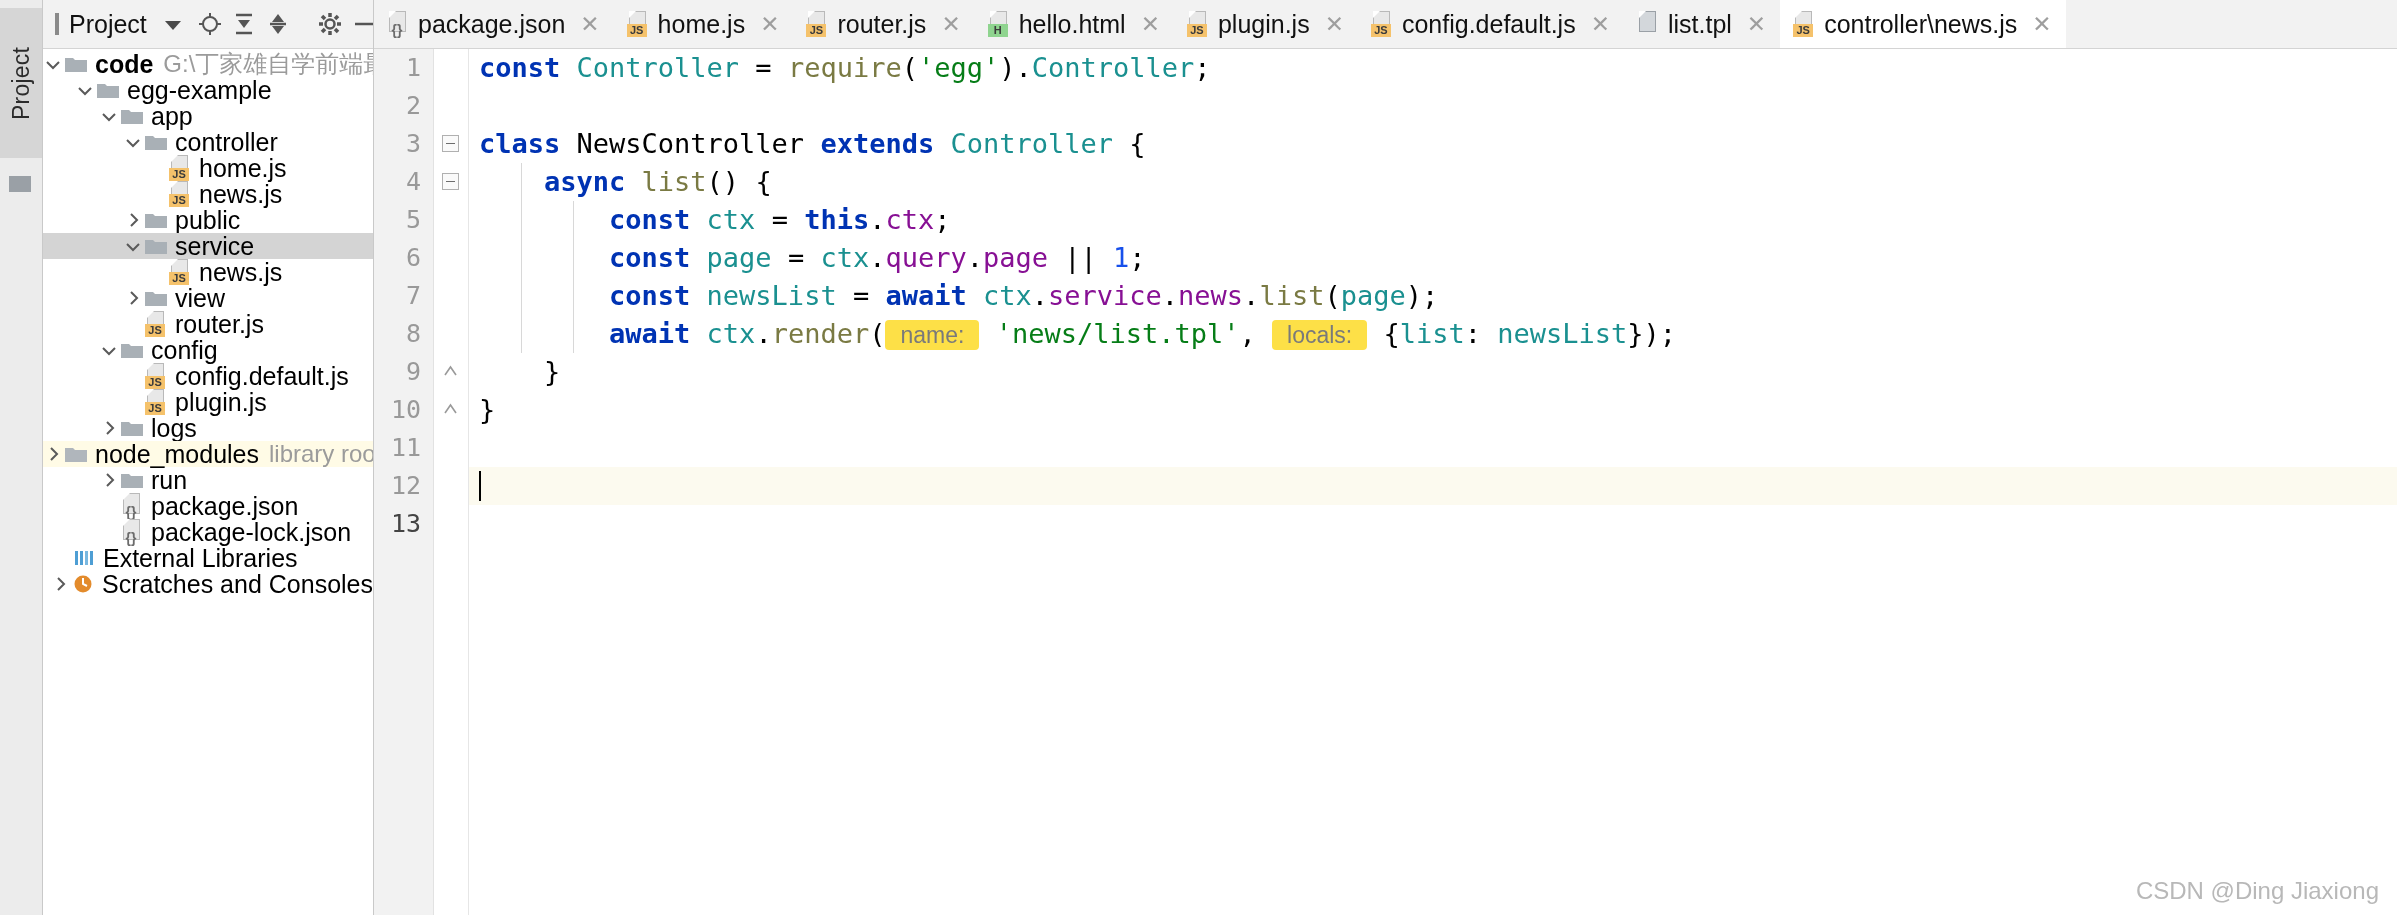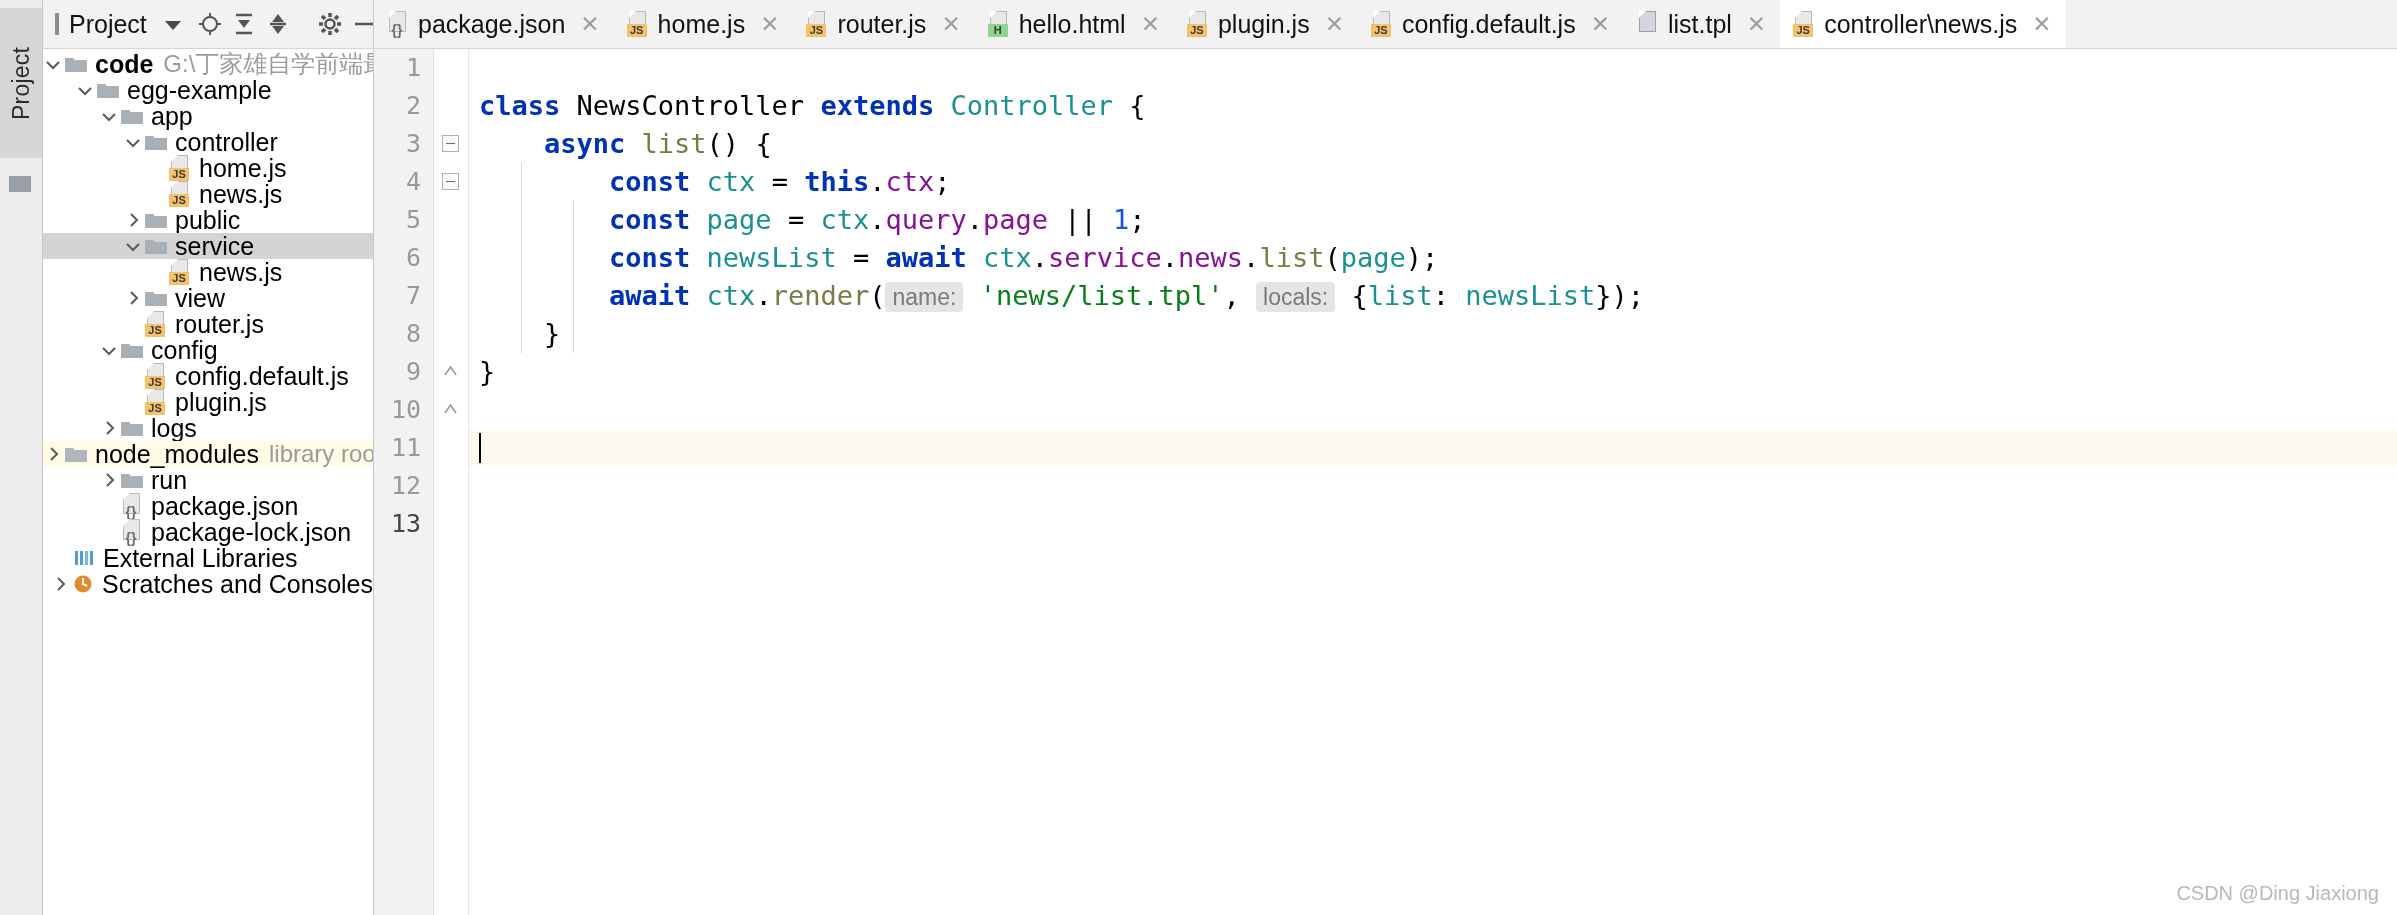--- a/index.html
+++ b/index.html
@@ -136,41 +136,41 @@
   .kw{color:#0033b3;font-weight:bold;}
   .cls{color:#1a9090;}
   .fn{color:#7a7a43;}
   .ident{color:#000000;}
   .prop{color:#871094;}
   .str{color:#067d17;}
   .num{color:#1750eb;}
   .local{color:#1a9090;}
   .punct{color:#000000;}
   .hint{
-    background:#e5e5e5;color:#7a7a7a;border-radius:4px;padding:2px 7px;
+    background:#fde047;color:#7a7a7a;border-radius:4px;padding:2px 15px;
     font-size:23px;font-family:"Liberation Sans",sans-serif;
   }
   .caret{
     display:inline-block;width:2px;height:30px;background:#000;
     vertical-align:middle;margin-bottom:4px;
   }
   .fold-mark{
     position:absolute;left:8px;width:17px;height:17px;
     border:1px solid #b0b0b0;background:#fafafa;box-sizing:border-box;
     display:flex;align-items:center;justify-content:center;
   }
   .fold-mark:after{content:"";display:block;width:9px;height:1px;background:#6d6d6d;}
   .fold-mark.tri{
     border:none;background:transparent;
   }
   .fold-mark.tri:after{display:none;}
 
   .watermark{
     position:absolute;right:18px;bottom:10px;
-    color:#b8b8b8;font-size:20px;font-family:"Liberation Sans",sans-serif;
+    color:#b8b8b8;font-size:24px;font-family:"Liberation Sans",sans-serif;
   }
 </style>
 </head>
 <body>
 
 <div class="app">
 
   <div class="toolstrip">
     <div class="vtab">
       <span>Project</span>
@@ -623,20 +623,21 @@
               <path d="M3 12 L8.5 4 L14 12" fill="none" stroke="#9a9a9a" stroke-width="1.6"></path>
             </svg>
           </div>
           <div class="fold-mark tri" style="top: 352px;">
             <svg width="17" height="17" viewBox="0 0 17 17">
               <path d="M3 12 L8.5 4 L14 12" fill="none" stroke="#9a9a9a" stroke-width="1.6"></path>
             </svg>
           </div>
         </div>
       <div class="code" id="code">
+        <div class="ln"><span class="kw">const </span><span class="cls">Controller</span><span class="punct"> = </span><span class="fn">require</span><span class="punct">(</span><span class="str">'egg'</span><span class="punct">).</span><span class="cls">Controller</span><span class="punct">;</span></div>
           <div class="ln">&nbsp;</div>
           <div class="ln"><span class="kw">class </span><span class="ident">NewsController</span><span class="punct"> </span><span class="kw">extends</span><span class="punct"> </span><span class="cls">Controller</span><span class="punct"> {</span></div>
           <div class="ln"><span class="punct">    </span><span class="kw">async </span><span class="fn">list</span><span class="punct">() {</span></div>
           <div class="ln"><span class="punct">        </span><span class="kw">const </span><span class="local">ctx</span><span class="punct"> = </span><span class="kw">this</span><span class="punct">.</span><span class="prop">ctx</span><span class="punct">;</span></div>
           <div class="ln"><span class="punct">        </span><span class="kw">const </span><span class="local">page</span><span class="punct"> = </span><span class="local">ctx</span><span class="punct">.</span><span class="prop">query</span><span class="punct">.</span><span class="prop">page</span><span class="punct"> || </span><span class="num">1</span><span class="punct">;</span></div>
           <div class="ln"><span class="punct">        </span><span class="kw">const </span><span class="local">newsList</span><span class="punct"> = </span><span class="kw">await </span><span class="local">ctx</span><span class="punct">.</span><span class="prop">service</span><span class="punct">.</span><span class="prop">news</span><span class="punct">.</span><span class="fn">list</span><span class="punct">(</span><span class="local">page</span><span class="punct">);</span></div>
           <div class="ln"><span class="punct">        </span><span class="kw">await </span><span class="local">ctx</span><span class="punct">.</span><span class="fn">render</span><span class="punct">(</span><span class="hint">name:</span><span class="punct"> </span><span class="str">'news/list.tpl'</span><span class="punct">, </span><span class="hint">locals:</span><span class="punct"> {</span><span class="local">list</span><span class="punct">: </span><span class="local">newsList</span><span class="punct">});</span></div>
           <div class="ln"><span class="punct">    }</span></div>
           <div class="ln"><span class="punct">}</span></div>
           <div class="ln">&nbsp;</div>

